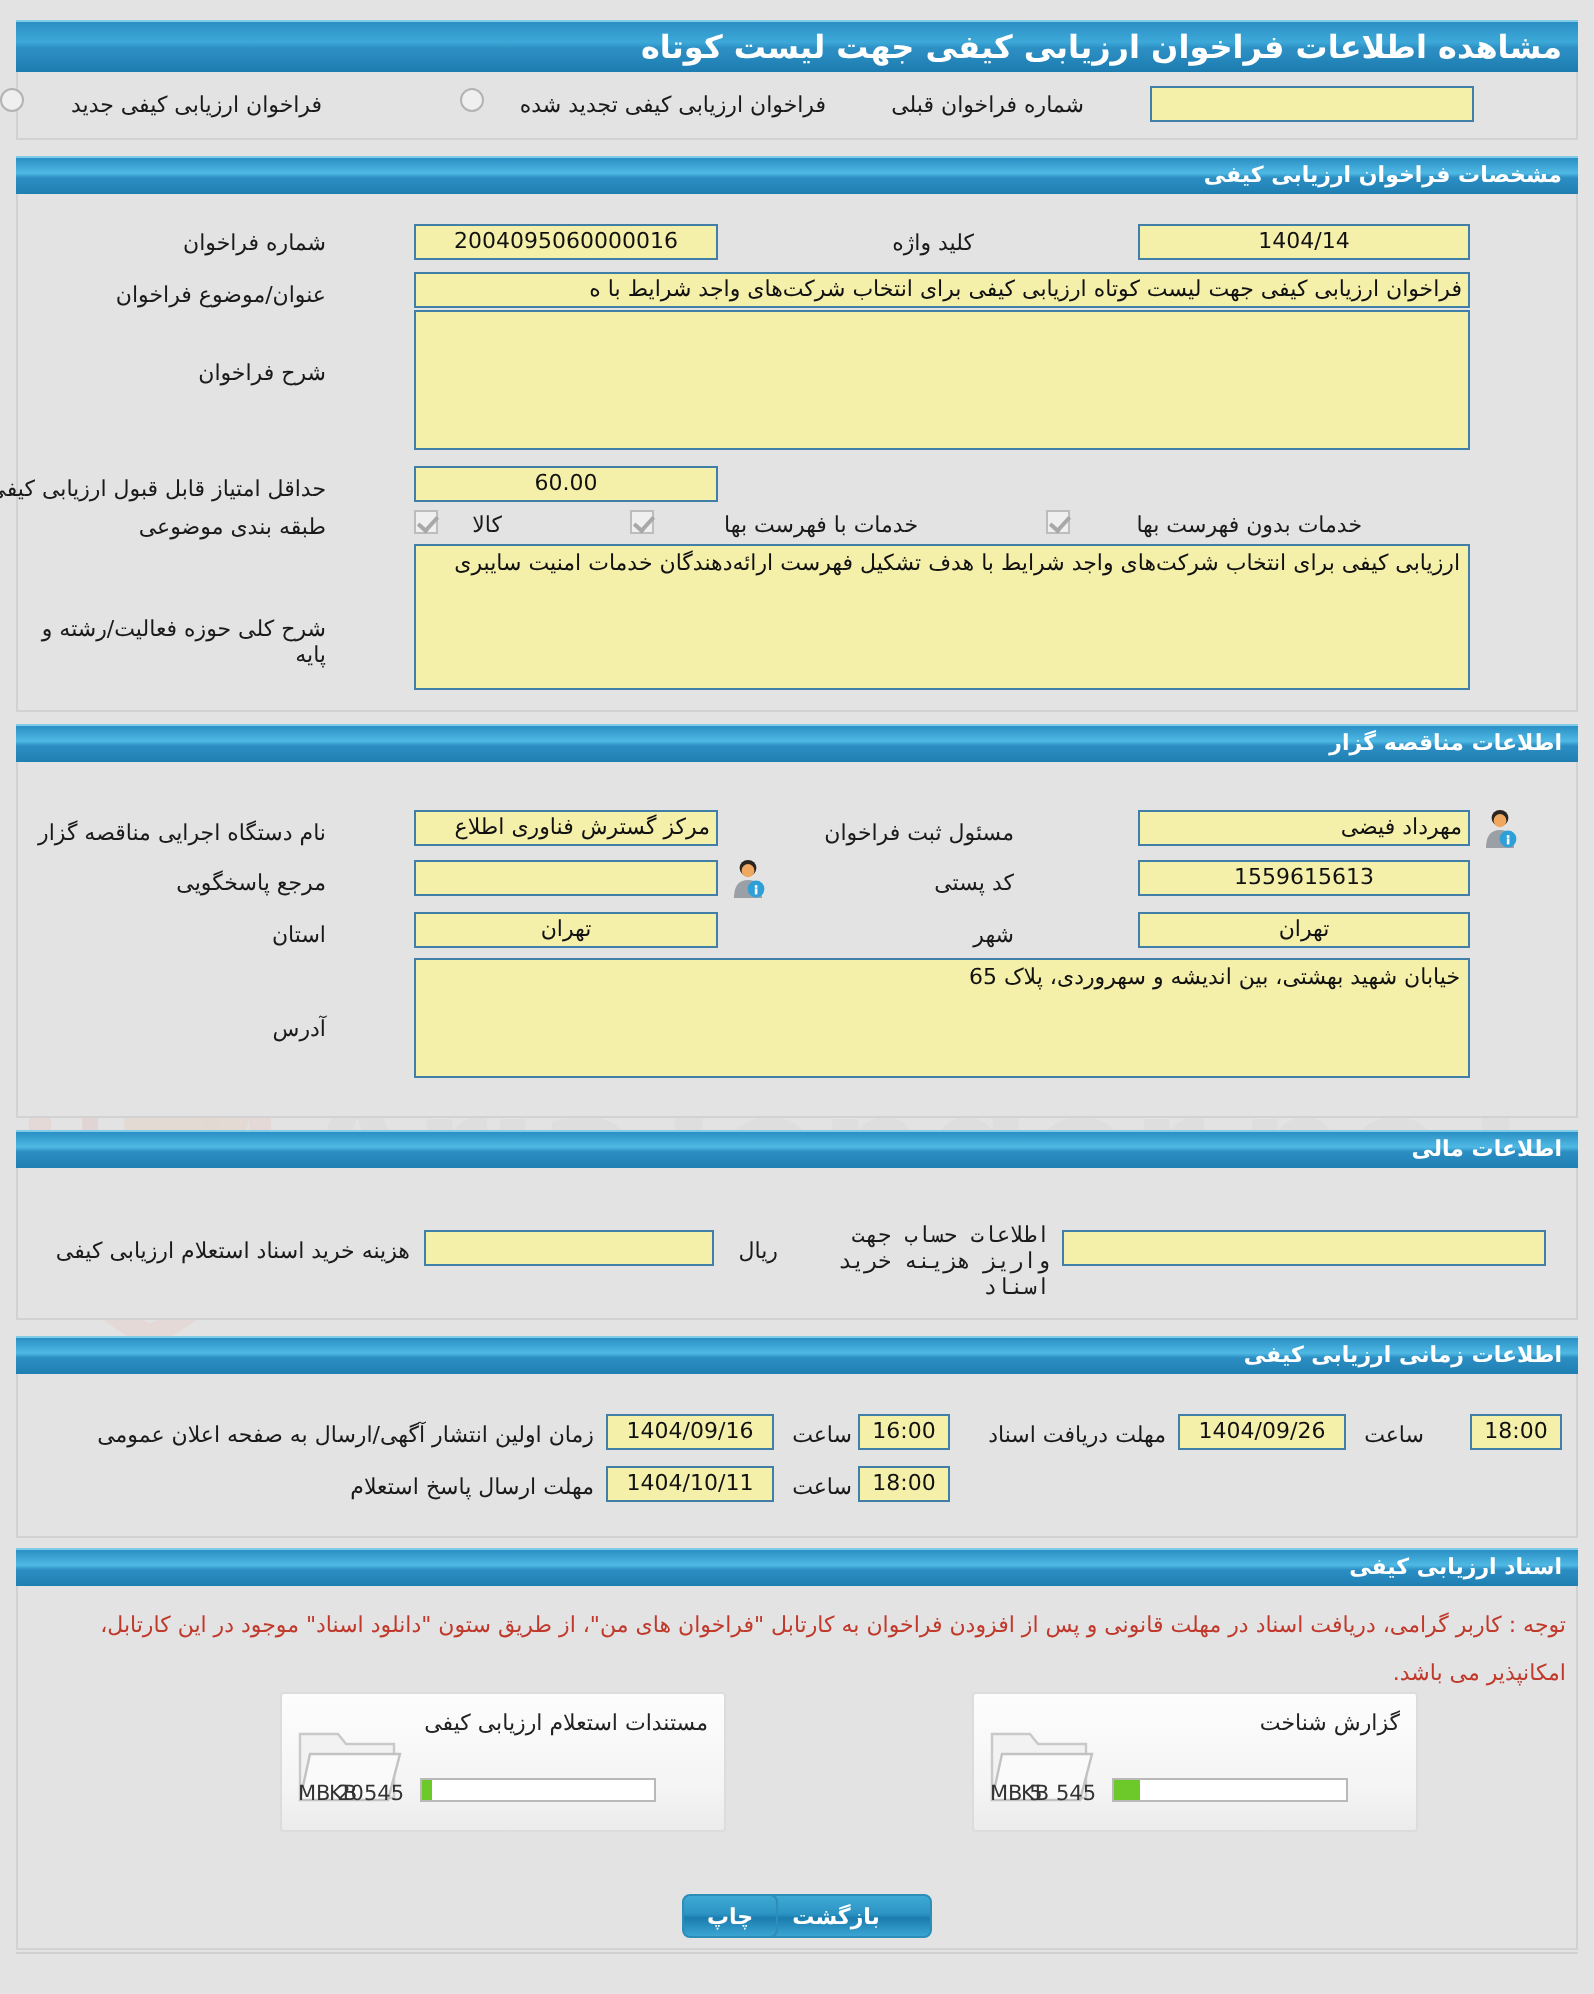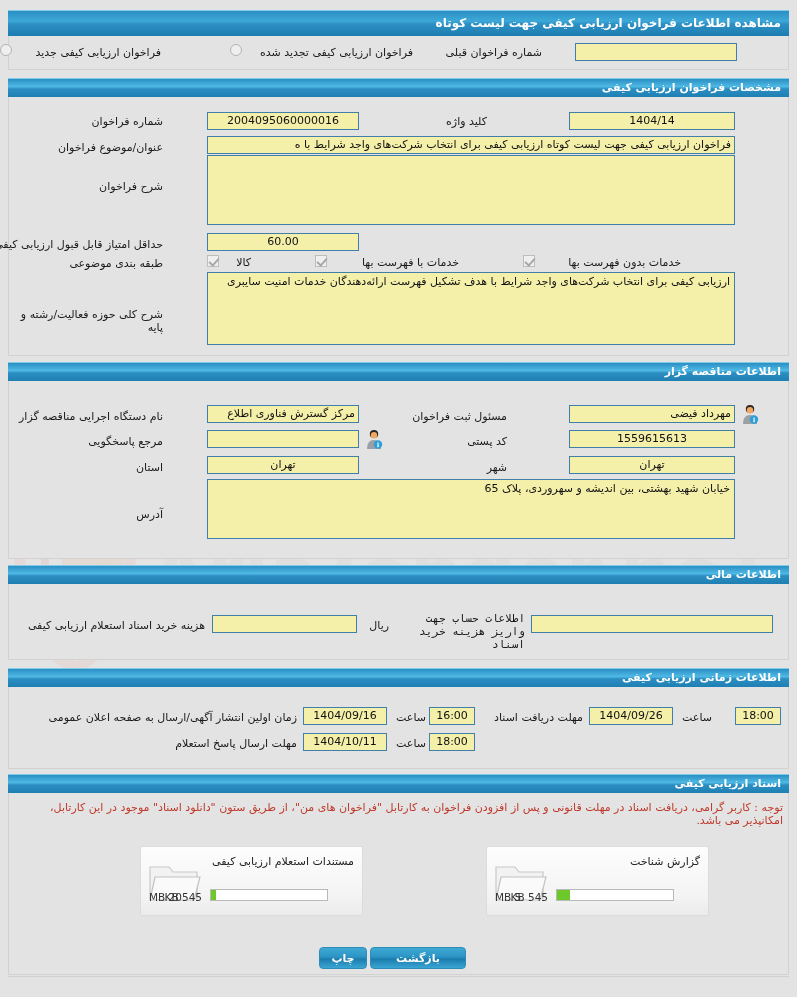--- a/index.html
+++ b/index.html
@@ -41,21 +41,21 @@
     text-align: right;
     line-height: 18px;
     padding-right: 8px;
     white-space: nowrap;
     overflow: hidden;
     z-index: 2;
   }
   .sec-bar.main {
     height: 26px;
     line-height: 25px;
-    font-size: 12px;
+    font-size: 16px;
     background: linear-gradient(to bottom, #2b8fc4 0%, #3da9d8 40%, #2d90c5 52%, #1d7cb0 100%);
   }
 
   
   .panel {
     position: absolute;
     left: 8px; right: 8px;
     background: #e3e3e3;
     border-left: 1px solid #d2d2d2;
     border-right: 1px solid #d2d2d2;
@@ -134,21 +134,21 @@
   
   .person-icon { position: absolute; width: 18px; height: 20px; z-index: 4; }
 
   
   #notice {
     position: absolute;
     left: 14px; right: 14px;
     top: 801px;
     font-size: 11px;
     color: #c0392b;
-    line-height: 13px;
+    line-height: 24px;
     text-align: right;
     z-index: 3;
   }
 
   
   .doc-card {
     position: absolute;
     width: 223px; height: 70px;
     background: linear-gradient(to bottom, #fdfdfd 0%, #f4f4f4 70%, #ebebeb 100%);
     border: 1px solid #dcdcdc;
@@ -365,16 +365,16 @@
       <path d="M8 18 L53 18 L47 41 L3 41 Z" fill="#fafafa" stroke="#c2c2c2" stroke-width="1.2"></path>
     </svg>
     <div class="doc-meter">
       <div class="fill" style="width:4%"></div>
     </div>
     <div class="doc-size-left">545 KB</div>
     <div class="doc-size-right">20 MB</div>
   </div>
 
   <div class="btn" style="top:947px; right:331px; width:96px;text-align:center;">بازگشت</div>
-  <div class="btn" style="top:947px; right:430px; width:48px;">چاپ</div>
+  <div class="btn" style="top:947px; right:408px; width:48px;">چاپ</div>
 
   <div id="bottom-rule"></div>
 </div>
 
 </body></html>

